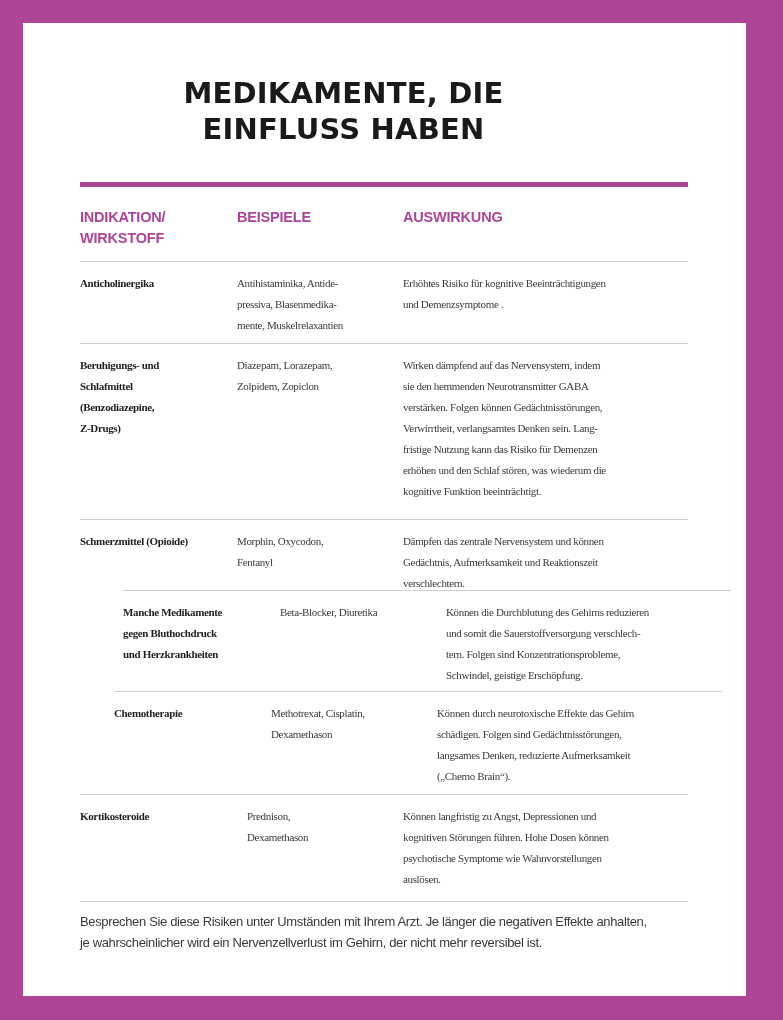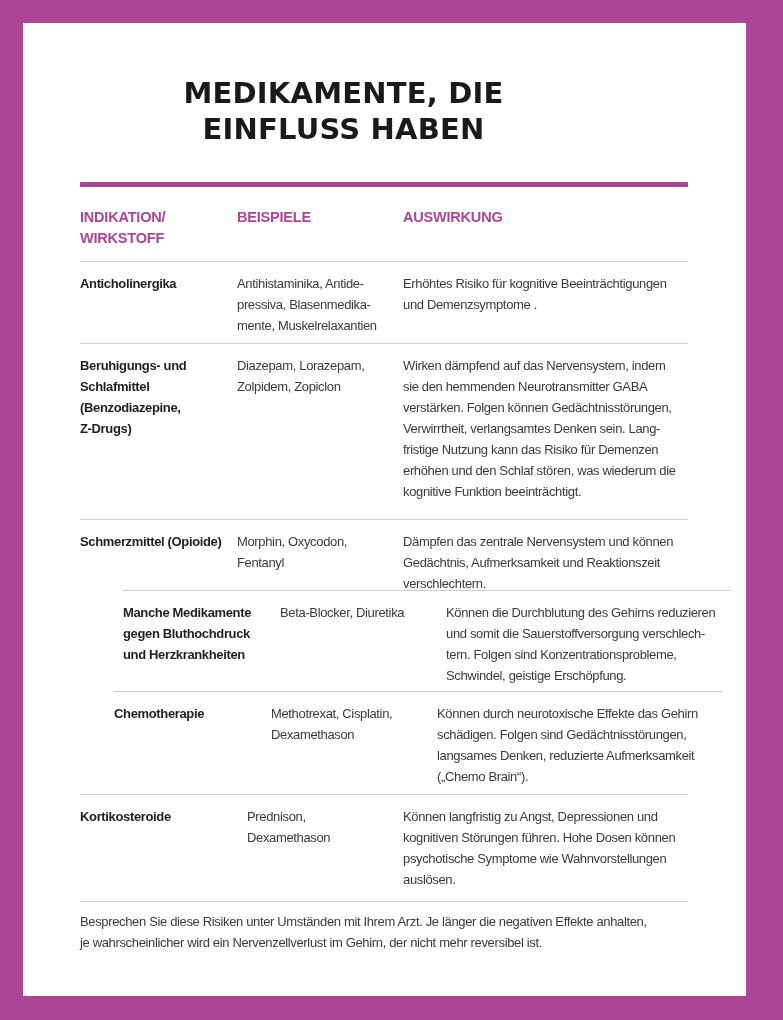--- a/index.html
+++ b/index.html
@@ -24,22 +24,22 @@
     position:absolute; top:0; color:#AD4596; font-weight:bold; font-size:14.5px; line-height:21px;
     font-family:"Liberation Sans", sans-serif; letter-spacing:-0.2px;
   }
   .th1 { left:0; width:140px; }
   .th2 { left:157px; }
   .th3 { left:323px; }
   .row {
     position:absolute; left:57px; width:608px; border-top:1.5px solid #cfcfcf;
   }
   .cell {
-    position:absolute; top:11px; font-size:13px; line-height:21px; color:#3a3a3a;
-    font-family:Liberation Sans, sans-serif; letter-spacing:-0.35px;
+    position:absolute; top:11px; font-size:11px; line-height:21px; color:#3a3a3a;
+    font-family:Liberation Serif, serif; letter-spacing:-0.35px;
   }
   .c1 { left:0; width:150px; font-weight:bold; color:#1f1f1f; }
   .c2 { left:157px; width:160px; }
   .c3 { left:323px; width:290px; }
   .c1 div, .c2 div, .c3 div { white-space:nowrap; }
   .footer {
     position:absolute; left:57px; top:888px; width:620px; font-size:13px; line-height:21px;
     color:#3a3a3a; letter-spacing:-0.35px;
   }
   .footer div { white-space:nowrap; }

